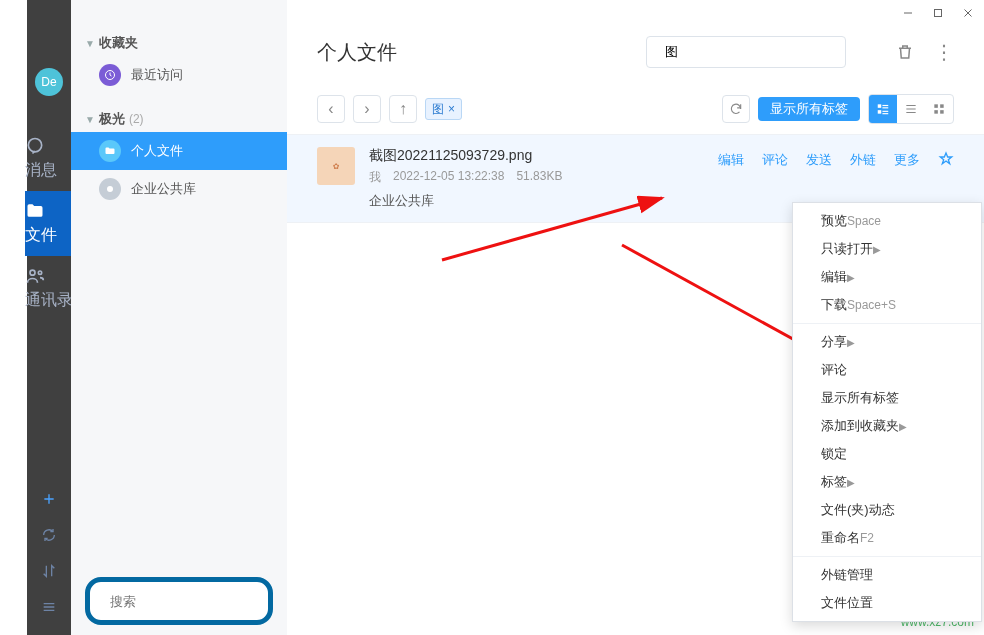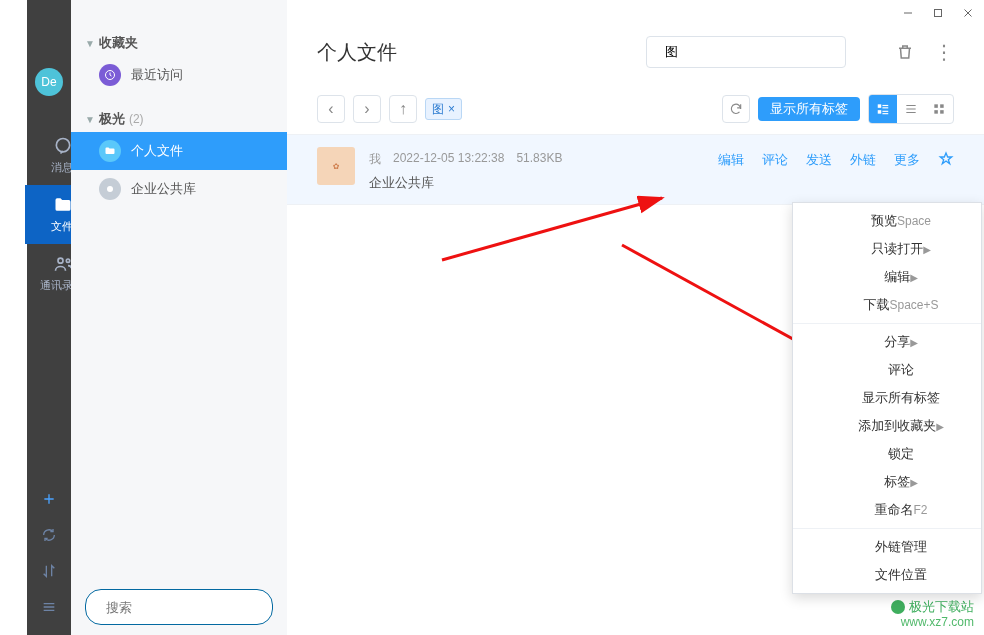--- a/index.html
+++ b/index.html
@@ -2,21 +2,21 @@
 <html><head>
 <meta charset="utf-8">
 <style>
 * { margin:0; padding:0; box-sizing:border-box; font-family:"Microsoft YaHei","PingFang SC",Arial,sans-serif; }
 body { width:984px; height:635px; background:#fff; overflow:hidden; position:relative; }
 .app { display:flex; height:100%; }
 
 
 .rail { width:44px; background:#404040; display:flex; flex-direction:column; align-items:center; color:#a8b3c7;margin-left:27px; }
 .rail-avatar { width:28px; height:28px; border-radius:50%; background:#4ec3d9; color:#fff; display:flex; align-items:center; justify-content:center; font-size:12px; margin-top:68px; margin-bottom:30px; }
-.rail-item { width:48px; display:flex; flex-direction:column; align-items:flex-end; padding:10px 0; font-size:11px; gap:4px; cursor:pointer; }
+.rail-item { width:48px; display:flex; flex-direction:column; align-items:flex-start; padding:10px 0; font-size:16px; gap:4px; cursor:pointer; }
 .rail-item.active { background:#0d64c5; color:#fff; }
 .rail-item svg { width:20px; height:20px; }
 .rail-spacer { flex:1; }
 .rail-bottom { width:44px; display:flex; flex-direction:column; align-items:center; gap:20px; padding-bottom:20px; }
 .rail-bottom svg { width:16px; height:16px; color:#6d83a5; cursor:pointer; }
 
 
 .sidebar { width:216px; background:#f6f7f9; display:flex; flex-direction:column; padding-top:30px; }
 .sb-section { padding:4px 14px; font-size:13px; color:#555; display:flex; align-items:center; gap:4px; cursor:pointer; }
 .sb-section .caret { font-size:10px; color:#9aa; }
@@ -25,21 +25,21 @@
 .sb-badge { width:22px; height:22px; border-radius:50%; display:flex; align-items:center; justify-content:center; }
 .sb-badge svg { width:12px; height:12px; fill:#fff; }
 .badge-purple { background:#7b5cd6; }
 .badge-blue { background:#2196f3; }
 .badge-orange { background:#ffa726; }
 .badge-cyan { background:#1fc3eb; }
 .badge-gray { background:#c5cdd6; }
 .sb-item.active .badge-cyan { background:#5ac8fa; }
 .sb-count { color:#aaa; font-size:12px; }
 .sb-spacer { flex:1; }
-.sb-search { margin:10px 14px; height:36px; border:1px solid #0369a1; border-radius:16px; display:flex; align-items:center; padding:0 12px; gap:8px; background:#fff; }
+.sb-search { margin:10px 14px; height:48px; border:5px solid #0369a1; border-radius:16px; display:flex; align-items:center; padding:0 12px; gap:8px; background:#fff; }
 .sb-search input { border:none; outline:none; font-size:13px; flex:1; background:transparent; }
 .sb-search svg { width:14px; height:14px; color:#aaa; }
 
 
 .main { flex:1; display:flex; flex-direction:column; position:relative; }
 .titlebar { height:26px; display:flex; align-items:center; justify-content:flex-end; padding:0 10px; gap:18px; }
 .titlebar svg { width:12px; height:12px; color:#666; cursor:pointer; }
 .header { display:flex; align-items:center; padding:10px 30px 20px 30px; gap:20px; }
 .page-title { font-size:20px; color:#333; flex:0 0 auto; margin-right:auto; }
 .searchbox { width:200px; height:32px; border:1px solid #dde3ea; border-radius:4px; display:flex; align-items:center; padding:0 10px; gap:8px; }
@@ -63,21 +63,21 @@
 .fileinfo { flex:1; min-width:0; }
 .filename { font-size:14px; color:#333; }
 .filemeta { font-size:12px; color:#999; margin-top:4px; display:flex; gap:12px; }
 .filesub { font-size:13px; color:#555; margin-top:6px; }
 .fileactions { display:flex; gap:18px; align-items:flex-start; padding-top:4px; }
 .fileactions a { font-size:13px; color:#2e9dfb; text-decoration:none; cursor:pointer; }
 .star-icon { color:#2e9dfb; cursor:pointer; }
 
 
 .ctxmenu { position:absolute; right:2px; top:202px; width:190px; background:#fff; border:1px solid #dce0e6; box-shadow:0 4px 12px rgba(0,0,0,.15); font-size:13px; padding:4px 0; z-index:100; }
-.ctxmenu .mi { display:flex; align-items:center; justify-content:center; padding:5px 0; color:#333; cursor:pointer;margin-left:28px; }
+.ctxmenu .mi { display:flex; align-items:center; justify-content:flex-start; padding:5px 0; color:#333; cursor:pointer;margin-left:28px; }
 .ctxmenu .mi .hint { color:#999; font-size:12px; }
 .ctxmenu .mi .arrow { color:#999; font-size:10px; }
 .ctxmenu .sep { height:1px; background:#eef1f5; margin:4px 0; }
 
 
 .arrow-svg { position:absolute; pointer-events:none; z-index:50; }
 .watermark { position:absolute; right:10px; bottom:6px; font-size:13px; color:#3fae5e; pointer-events:none; text-align:right; line-height:1.2; }
 .watermark .logo { display:flex; align-items:center; gap:4px; justify-content:flex-end; }
 .watermark .url { font-size:12px; color:#51b96b; }
 </style>
@@ -243,20 +243,21 @@
               <rect x="14" y="14" width="6" height="6"></rect>
             </svg>
           </div>
       </div>
     </div>
 
     <div class="filelist">
       <div class="filerow">
         <div class="thumb">✿</div>
         <div class="fileinfo">
+          <div class="filename">截图20221125093729.png</div>
           <div class="filemeta">
             <span>我</span>
             <span>2022-12-05 13:22:38</span>
             <span>51.83KB</span>
           </div>
           <div class="filesub">企业公共库</div>
         </div>
         <div class="fileactions">
           <a>编辑</a>
           <a>评论</a>
@@ -301,20 +302,23 @@
       <div class="mi">
           <span>添加到收藏夹</span>
           <span class="arrow">▶</span>
         </div>
       <div class="mi">
           <span>锁定</span>
         </div>
       <div class="mi">
           <span>标签</span>
           <span class="arrow">▶</span>
+        </div>
+      <div class="mi">
+          <span>文件(夹)动态</span>
         </div>
       <div class="mi">
           <span>重命名</span>
           <span class="hint">F2</span>
         </div>
       <div class="sep"></div>
       <div class="mi">
           <span>外链管理</span>
         </div>
       <div class="mi">

